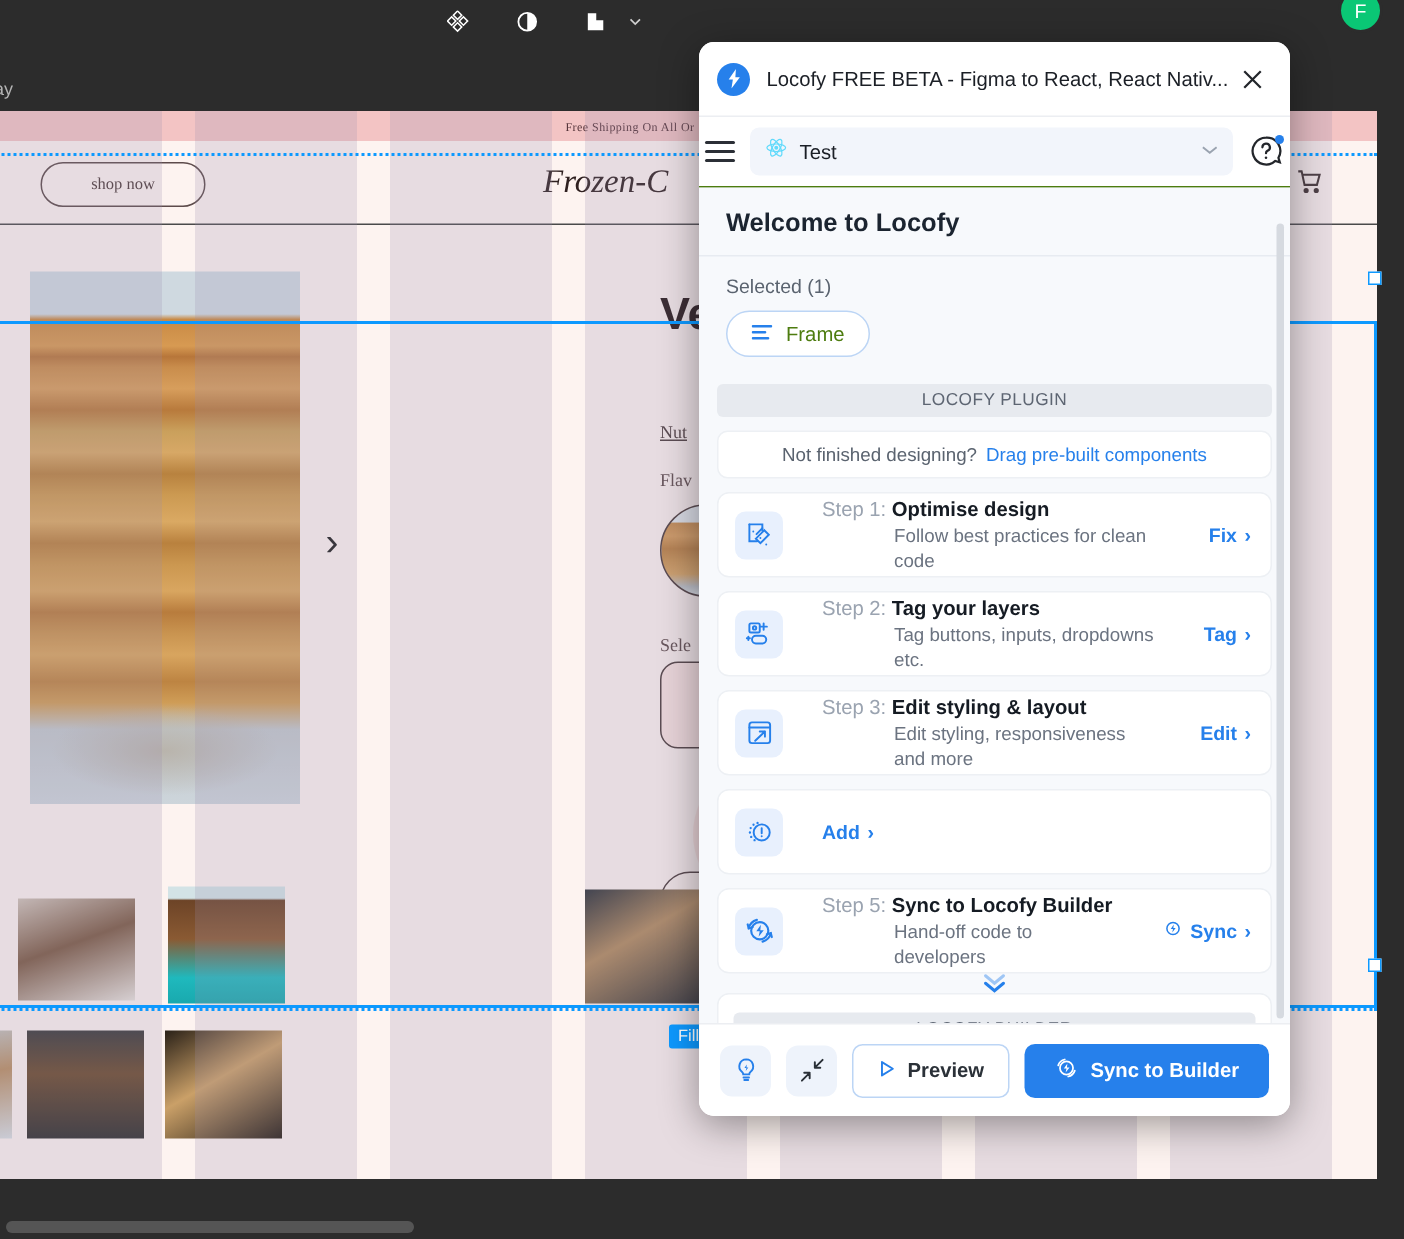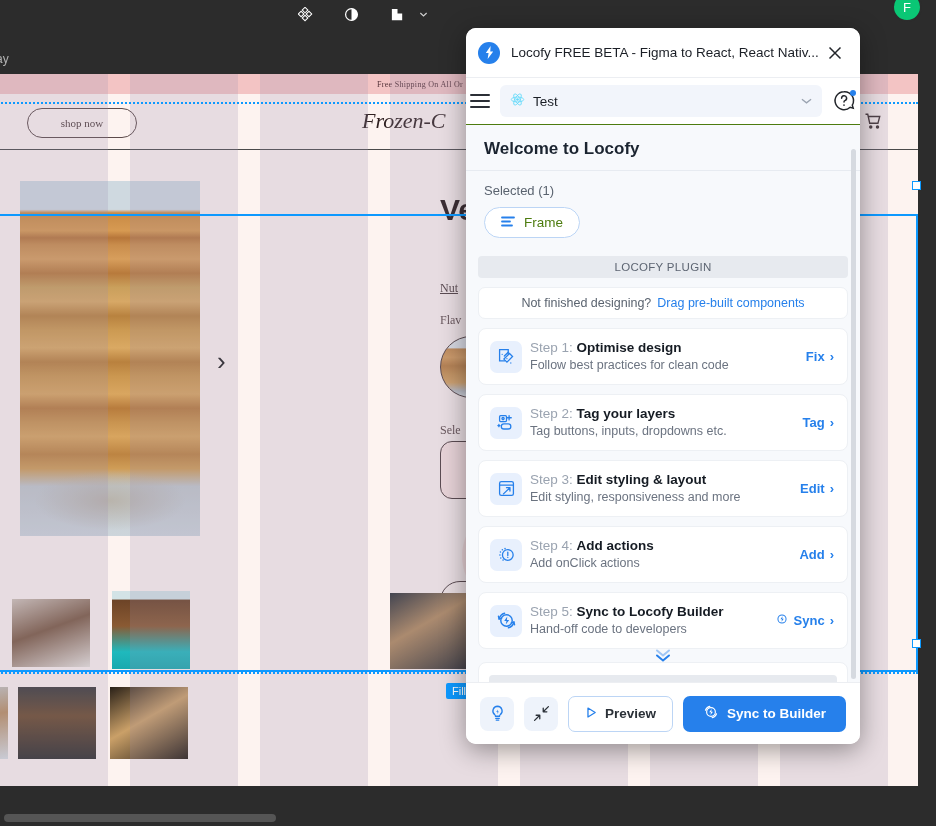--- a/index.html
+++ b/index.html
@@ -254,31 +254,31 @@
   .designing-row {
     margin: 9px 12px 0; height: 32px; background: #fff; border: 1px solid #edf0f4;
     border-radius: 7px; display: flex; align-items: center; justify-content: center;
     gap: 6px; font-size: 12.5px; color: #5a636f;
   }
   .designing-row a { color: #2680eb; text-decoration: none; cursor: pointer; }
 
   .step-card {
     margin: 9px 12px 0; min-height: 57px; background: #fff;
     border: 1px solid #edf0f4; border-radius: 8px;
-    display: flex; align-items: center; padding: 0 13px 0 11px; gap: 8px;
+    display: flex; align-items: center; padding: 0 13px 0 11px; gap: 26px;
     cursor: pointer;
   }
   .step-icon {
     width: 32px; height: 32px; border-radius: 7px; background: #e8f0fd;
     display: flex; align-items: center; justify-content: center; flex: 0 0 32px;
   }
   .step-text { flex: 1; min-width: 0; }
   .step-title { font-size: 13.5px; color: #9aa3b0; line-height: 1.35; }
   .step-title b { color: #151b23; }
-  .step-sub { font-size: 12.5px; color: #6b7380; line-height: 1.35; }
+  .step-sub { font-size: 12.5px; color: #6b7380; line-height: 1.35; margin-left: 48px; }
   .step-action {
     font-size: 13px; color: #2680eb; white-space: nowrap;
     display: flex; align-items: center; gap: 5px; font-weight: bold;
   }
   .step-action .arr { font-weight: bold; }
 
   .double-chev {
     text-align: center; margin-top: -1px; height: 18px;
     color: #2680eb; font-size: 12px; line-height: 14px; position: relative; z-index: 2;
   }
@@ -561,27 +561,20 @@
 
       
       <div class="step-card">
         <div class="step-icon">
           <svg width="19" height="19" viewBox="0 0 22 22" fill="none" stroke="#2680eb" stroke-width="1.5" stroke-linecap="round">
             <circle cx="12.5" cy="11.5" r="6.2"></circle>
             <path d="M12.5 8.2v4M12.5 14.4h.01"></path>
             <path d="M6.2 5.6 6.2 5.6M4 8.2 4 8.2M3.4 11.6 3.4 11.6M4.4 15 4.4 15M7 17.5 7 17.5M9.3 4.2 9.3 4.2" stroke-width="1.8"></path>
           </svg>
         </div>
-        <div class="step-text">
-          <div class="step-title">
-            <span>Step 4:</span>
-            <b>Add actions</b>
-          </div>
-          <div class="step-sub">Add onClick actions</div>
-        </div>
         <div class="step-action">
           <span>Add</span>
           <span class="arr">›</span>
         </div>
       </div>
 
       
       <div class="step-card">
         <div class="step-icon">
           <svg width="21" height="21" viewBox="0 0 22 22" fill="none" stroke="#2680eb" stroke-width="1.5" stroke-linecap="round">

